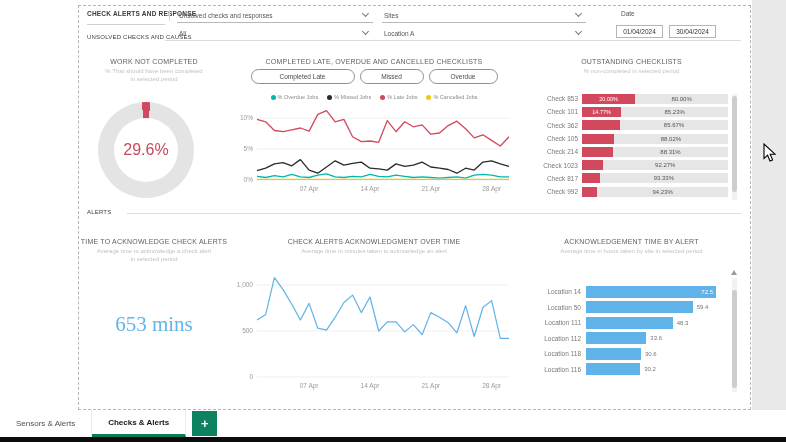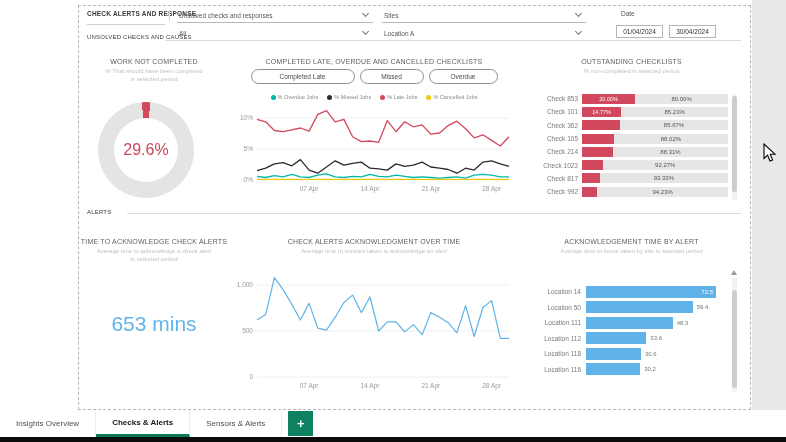--- a/index.html
+++ b/index.html
@@ -237,21 +237,21 @@
     <div class="abs vscroll sb-out">
       <div class="vthumb" style="top:2px;height:96px;"></div>
     </div>
 
     <div class="abs sec-label lbl-alerts">ALERTS</div>
     <div class="abs rule-alerts"></div>
 
     <div class="abs p-title" style="left:0;top:232px;width:150px;">TIME TO ACKNOWLEDGE CHECK ALERTS</div>
     <div class="abs p-sub" style="left:0;top:242px;width:150px;">Average time to acknowledge a check alert</div>
     <div class="abs p-sub" style="left:0;top:250px;width:150px;">in selected period</div>
-    <div class="abs kpi" style="left:0;top:306px;width:150px;">653 mins</div>
+    <div class="abs kpi" style="left:0;top:306px;width:150px;font-family:Liberation Serif, serif;">653 mins</div>
 
     <div class="abs p-title" style="left:150px;top:232px;width:290px;">CHECK ALERTS ACKNOWLEDGMENT OVER TIME</div>
     <div class="abs p-sub" style="left:150px;top:242px;width:290px;">Average time in minutes taken to acknowledge an alert</div>
     <div class="abs chart-box" id="line-bottom" style="left:154px;top:252px;width:282px;height:132px;"><svg width="282" height="132">
           <line x1="24" x2="276" y1="119" y2="119" stroke="#efefef" stroke-width="1"></line>
           <text x="20" y="121" text-anchor="end" font-size="6.5" fill="#9a9a9a">0</text>
           <line x1="24" x2="276" y1="73" y2="73" stroke="#efefef" stroke-width="1"></line>
           <text x="20" y="75" text-anchor="end" font-size="6.5" fill="#9a9a9a">500</text>
           <line x1="24" x2="276" y1="27" y2="27" stroke="#efefef" stroke-width="1"></line>
           <text x="20" y="29" text-anchor="end" font-size="6.5" fill="#9a9a9a">1,000</text>
@@ -309,23 +309,22 @@
           </div>
         </div>
       </div>
     <div class="abs vscroll sb-bars">
       <div class="sb-arrow"></div>
       <div class="vthumb" style="top:12px;height:98px;"></div>
     </div>
   </div>
 
   <div class="abs tabbar" id="tabbar">
-      <div class="tab">Insights Overview</div>
+      <div class="tab">Sensors &amp; Alerts</div>
       <div class="tab active">Checks &amp; Alerts</div>
-      <div class="tab">Sensors &amp; Alerts</div>
       <div class="tab-plus">+</div>
     </div>
   <div class="abs black-strip"></div>
 
   <svg class="abs cursor" width="14" height="20" viewBox="0 0 14 20">
     <path d="M1 1 L1 15.5 L4.6 12.2 L7 18 L9.6 16.9 L7.2 11.2 L12 11.2 Z" fill="#fff" stroke="#000" stroke-width="1.1"></path>
   </svg>
 </div>
 
 </body></html>

